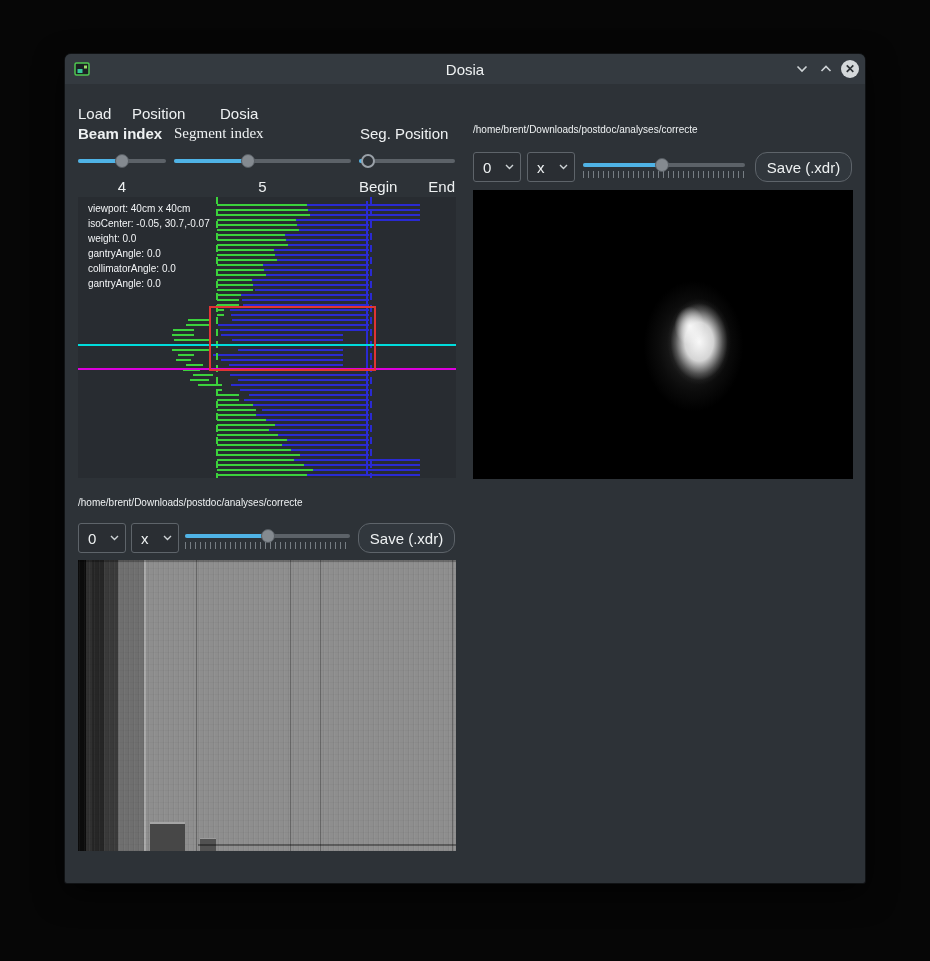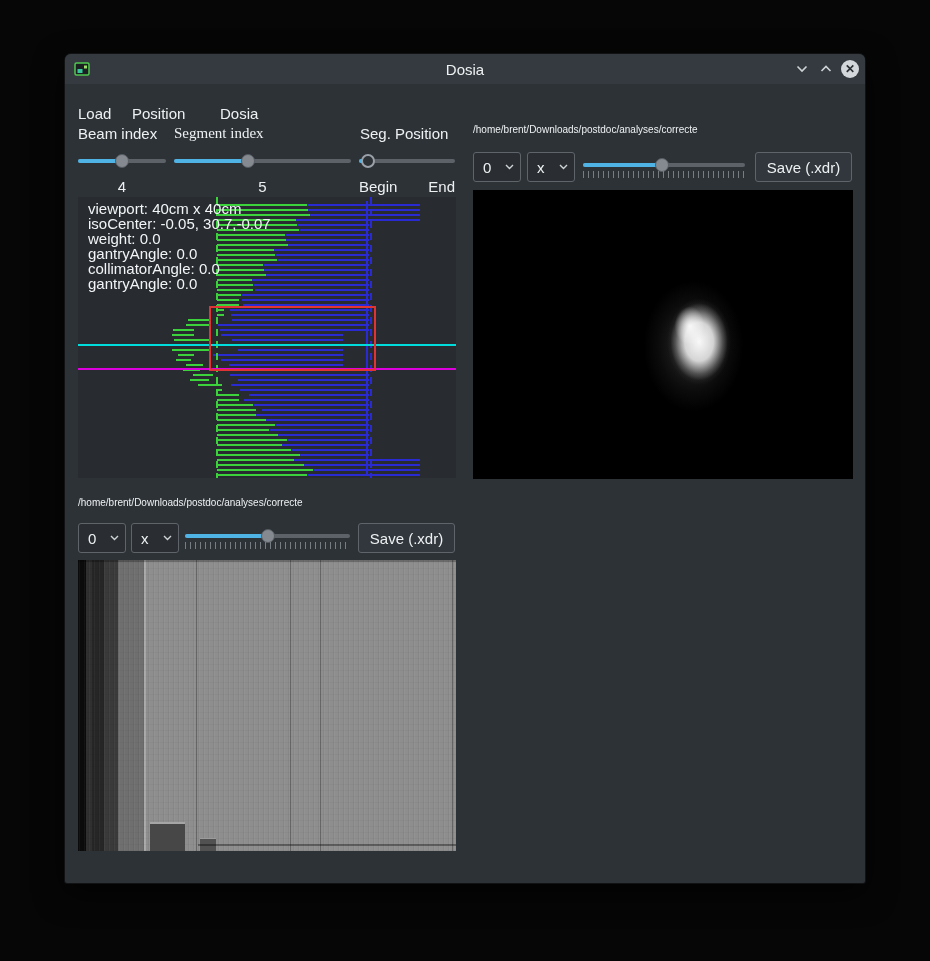--- a/index.html
+++ b/index.html
@@ -44,29 +44,29 @@
                    background:#848a90; border:1px solid #565c62; }
   .handle-ring { background:#2d3237; border:2px solid #9aa1a8; }
   .ticks { position:absolute; height:7px;
            background:repeating-linear-gradient(90deg,#767d83 0 1px,transparent 1px 5px); }
 
   .combo { position:absolute; width:48px; height:30px; background:#2a2e33;
            border:1px solid #5e646a; border-radius:3px; display:flex;
            align-items:center; justify-content:space-between; padding:0 6px 0 9px;
            color:#eef1f2; font-size:15px; }
   .btn { position:absolute; width:97px; height:30px; background:#31373d;
-         border:1px solid #5e646a; border-radius:3px; display:flex;
+         border:1px solid #5e646a; border-radius:12px; display:flex;
          align-items:center; justify-content:center; color:#eef1f2; font-size:15px; }
 
   
   .bev { position:absolute; left:13px; top:143px; width:378px; height:281px;
          background:#282c31; }
   .bev svg { position:absolute; left:0; top:0; }
   .bev-overlay { position:absolute; left:10px; top:4px; color:#f2f4f6;
-                 font-size:15px; line-height:15px; white-space:nowrap; z-index:2; }
+                 font-size:10px; line-height:15px; white-space:nowrap; z-index:2; }
 
   
   .dose-img { position:absolute; left:408px; top:136px; width:380px; height:289px;
     background-color:#000;
     background-image:
       radial-gradient(20px 26px at 57% 47%, rgba(255,255,255,.85) 0%, rgba(255,255,255,0) 75%),
       radial-gradient(34px 46px at 59.5% 52.5%, rgba(255,255,255,.97) 0%, rgba(232,232,232,.9) 42%, rgba(150,150,150,.45) 70%, rgba(60,60,60,.2) 84%, rgba(0,0,0,0) 94%),
       radial-gradient(58px 76px at 58% 54%, rgba(150,150,150,.32) 0%, rgba(70,70,70,.16) 60%, rgba(0,0,0,0) 86%);
   }
 
@@ -115,21 +115,21 @@
       <span>✕</span>
     </span>
   </div>
 
   <div class="menubar">
     <span class="menu-item menu-load">Load</span>
     <span class="menu-item menu-calculate">Position</span>
     <span class="menu-item menu-dosia">Dosia</span>
   </div>
 
-  <span class="label" style="left:13px; top:71px;">Beam index</span>
+  <span class="label" style="left:13px; top:71px;font-weight:bold;">Beam index</span>
   <span class="label" style="left:109px; top:71px;font-family:Liberation Serif, serif;">Segment index</span>
   <span class="label" style="left:295px; top:71px;">Seg. Position</span>
 
   <div class="path-label" style="left:408px; top:70px; width:380px;">/home/brent/Downloads/postdoc/analyses/correcte</div>
 
   <div class="slider" style="left:13px; top:100px; width:88px;">
     <div class="slider-groove">
         <div class="slider-fill" style="width: 50%;"></div>
       </div>
     <div class="slider-handle" style="left: calc(50% - 7px);"></div>

